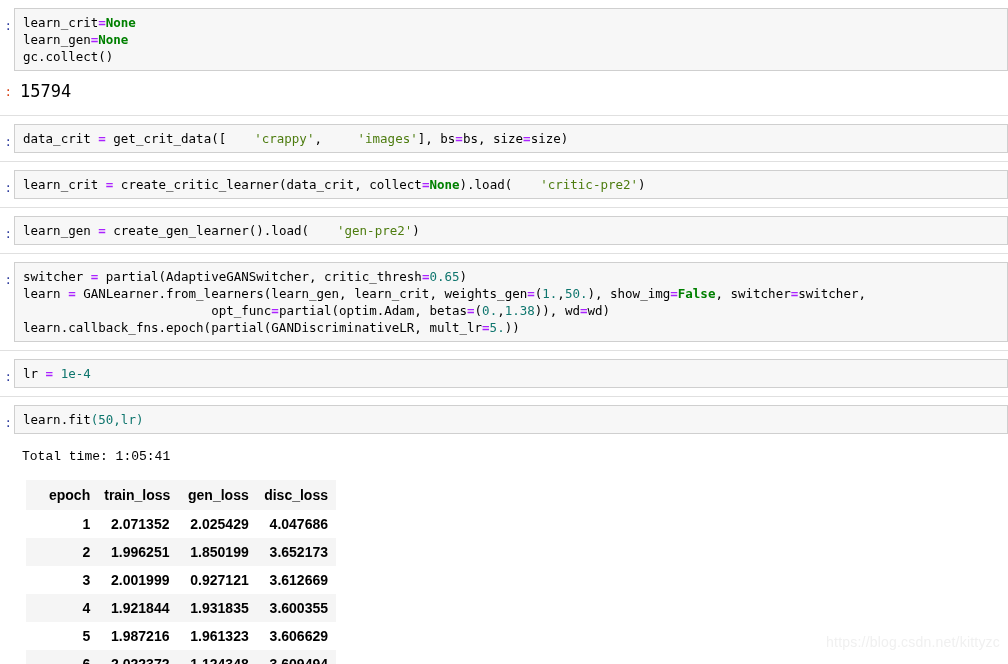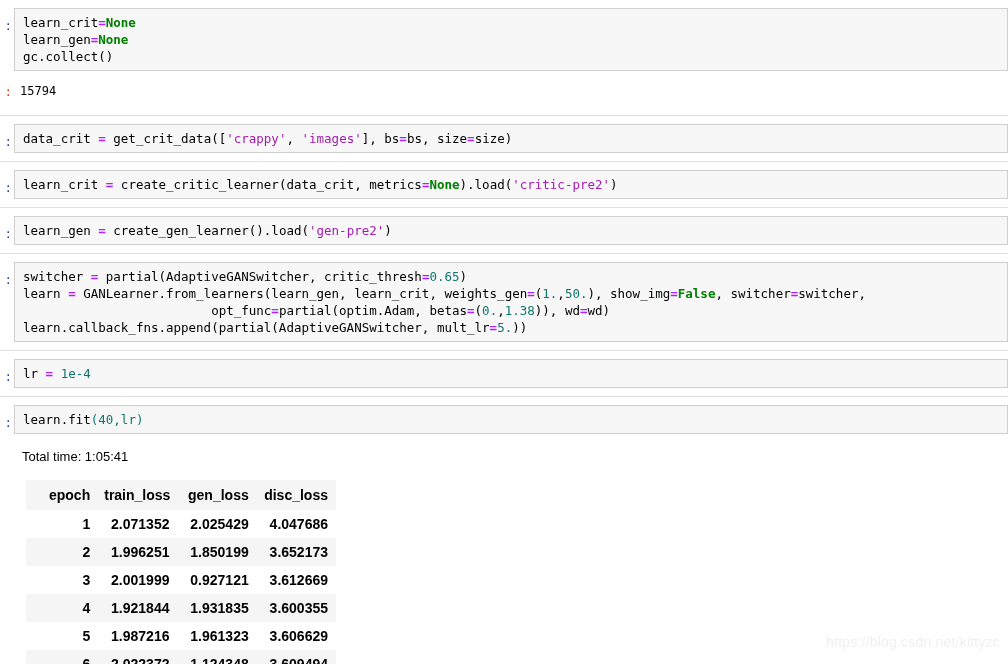--- a/index.html
+++ b/index.html
@@ -61,21 +61,21 @@
     line-height: 17px;
     color: #000000;
     white-space: pre;
     letter-spacing: 0px;
   }
 
   
   .out-text {
     flex: 1;
     font-family: "DejaVu Sans Mono", monospace;
-    font-size: 12px;
+    font-size: 17px;
     line-height: 17px;
     color: #000000;
     padding: 2px 0 2px 6px;
     box-sizing: border-box;
     white-space: pre;
   }
 
   
   .out-html {
     flex: 1;
@@ -89,27 +89,27 @@
     height: 1px;
     background: #e0e0e0;
   }
   .gap-8  { height: 8px; }
   .gap-10 { height: 10px; }
   .gap-13 { height: 13px; }
 
   
   .s-op  { color: #AA22FF; font-weight: bold; }   
   .s-kw  { color: #008000; font-weight: bold; }   
-  .s-str { color: #a21caf; }                      
+  .s-str { color: #4d7c0f; margin-left: 28px; }                      
   .s-num { color: #0f766e; }                      
   .s-nor { color: #000000; }                      
 
   
   .total-time {
-    font-family: Liberation Sans, sans-serif;
+    font-family: Liberation Mono, monospace;
     font-size: 13px;
     line-height: 18px;
     color: #000000;
     padding: 2px 0 0 2px;
   }
 
   .results-wrap {
     padding-top: 14px;
     padding-left: 6px;
   }
@@ -195,21 +195,21 @@
       <pre><span class="s-nor">data_crit </span><span class="s-op">=</span><span class="s-nor"> get_crit_data([</span><span class="s-str">'crappy'</span><span class="s-nor">, </span><span class="s-str">'images'</span><span class="s-nor">], bs</span><span class="s-op">=</span><span class="s-nor">bs, size</span><span class="s-op">=</span><span class="s-nor">size)</span></pre>
     </div>
   </div>
   <div class="gap-8"></div>
   <div class="sep"></div>
 
   <div class="gap-8"></div>
   <div class="cell-row">
     <div class="prompt in">:</div>
     <div class="code-box">
-      <pre><span class="s-nor">learn_crit </span><span class="s-op">=</span><span class="s-nor"> create_critic_learner(data_crit, metrics</span><span class="s-op">=</span><span class="s-kw">None</span><span class="s-nor">).load(</span><span class="s-str">'critic-pre2'</span><span class="s-nor">)</span></pre>
+      <pre><span class="s-nor">learn_crit </span><span class="s-op">=</span><span class="s-nor"> create_critic_learner(data_crit, collect</span><span class="s-op">=</span><span class="s-kw">None</span><span class="s-nor">).load(</span><span class="s-str">'critic-pre2'</span><span class="s-nor">)</span></pre>
     </div>
   </div>
   <div class="gap-8"></div>
   <div class="sep"></div>
 
   <div class="gap-8"></div>
   <div class="cell-row">
     <div class="prompt in">:</div>
     <div class="code-box">
       <pre><span class="s-nor">learn_gen </span><span class="s-op">=</span><span class="s-nor"> create_gen_learner().load(</span><span class="s-str">'gen-pre2'</span><span class="s-nor">)</span></pre>
@@ -218,41 +218,41 @@
   <div class="gap-8"></div>
   <div class="sep"></div>
 
   <div class="gap-8"></div>
   <div class="cell-row">
     <div class="prompt in">:</div>
     <div class="code-box">
       <pre><span class="s-nor">switcher </span><span class="s-op">=</span><span class="s-nor"> partial(AdaptiveGANSwitcher, critic_thresh</span><span class="s-op">=</span><span class="s-num">0.65</span><span class="s-nor">)</span>
 <span class="s-nor">learn </span><span class="s-op">=</span><span class="s-nor"> GANLearner.from_learners(learn_gen, learn_crit, weights_gen</span><span class="s-op">=</span><span class="s-nor">(</span><span class="s-num">1.</span><span class="s-nor">,</span><span class="s-num">50.</span><span class="s-nor">), show_img</span><span class="s-op">=</span><span class="s-kw">False</span><span class="s-nor">, switcher</span><span class="s-op">=</span><span class="s-nor">switcher,</span>
 <span class="s-nor">                         opt_func</span><span class="s-op">=</span><span class="s-nor">partial(optim.Adam, betas</span><span class="s-op">=</span><span class="s-nor">(</span><span class="s-num">0.</span><span class="s-nor">,</span><span class="s-num">1.38</span><span class="s-nor">)), wd</span><span class="s-op">=</span><span class="s-nor">wd)</span>
-<span class="s-nor">learn.callback_fns.append(partial(AdaptiveGANSwitcher, mult_lr</span><span class="s-op">=</span><span class="s-num">5.</span><span class="s-nor">))</span></pre>
+<span class="s-nor">learn.callback_fns.epoch(partial(GANDiscriminativeLR, mult_lr</span><span class="s-op">=</span><span class="s-num">5.</span><span class="s-nor">))</span></pre>
     </div>
   </div>
   <div class="gap-8"></div>
   <div class="sep"></div>
 
   <div class="gap-8"></div>
   <div class="cell-row">
     <div class="prompt in">:</div>
     <div class="code-box">
       <pre><span class="s-nor">lr </span><span class="s-op">=</span><span class="s-nor"> </span><span class="s-num">1e-4</span></pre>
     </div>
   </div>
   <div class="gap-8"></div>
   <div class="sep"></div>
 
   <div class="gap-8"></div>
   <div class="cell-row">
     <div class="prompt in">:</div>
     <div class="code-box">
-      <pre><span class="s-nor">learn.fit</span><span class="s-num">(</span><span class="s-num">40</span><span class="s-num">,</span><span class="s-num">lr</span><span class="s-num">)</span></pre>
+      <pre><span class="s-nor">learn.fit</span><span class="s-num">(</span><span class="s-num">50</span><span class="s-num">,</span><span class="s-num">lr</span><span class="s-num">)</span></pre>
     </div>
   </div>
 
   <div class="gap-10"></div>
   <div class="cell-row">
     <div class="prompt out"></div>
     <div class="out-html">
 
       <div class="total-time">Total time: 1:05:41</div>
 

